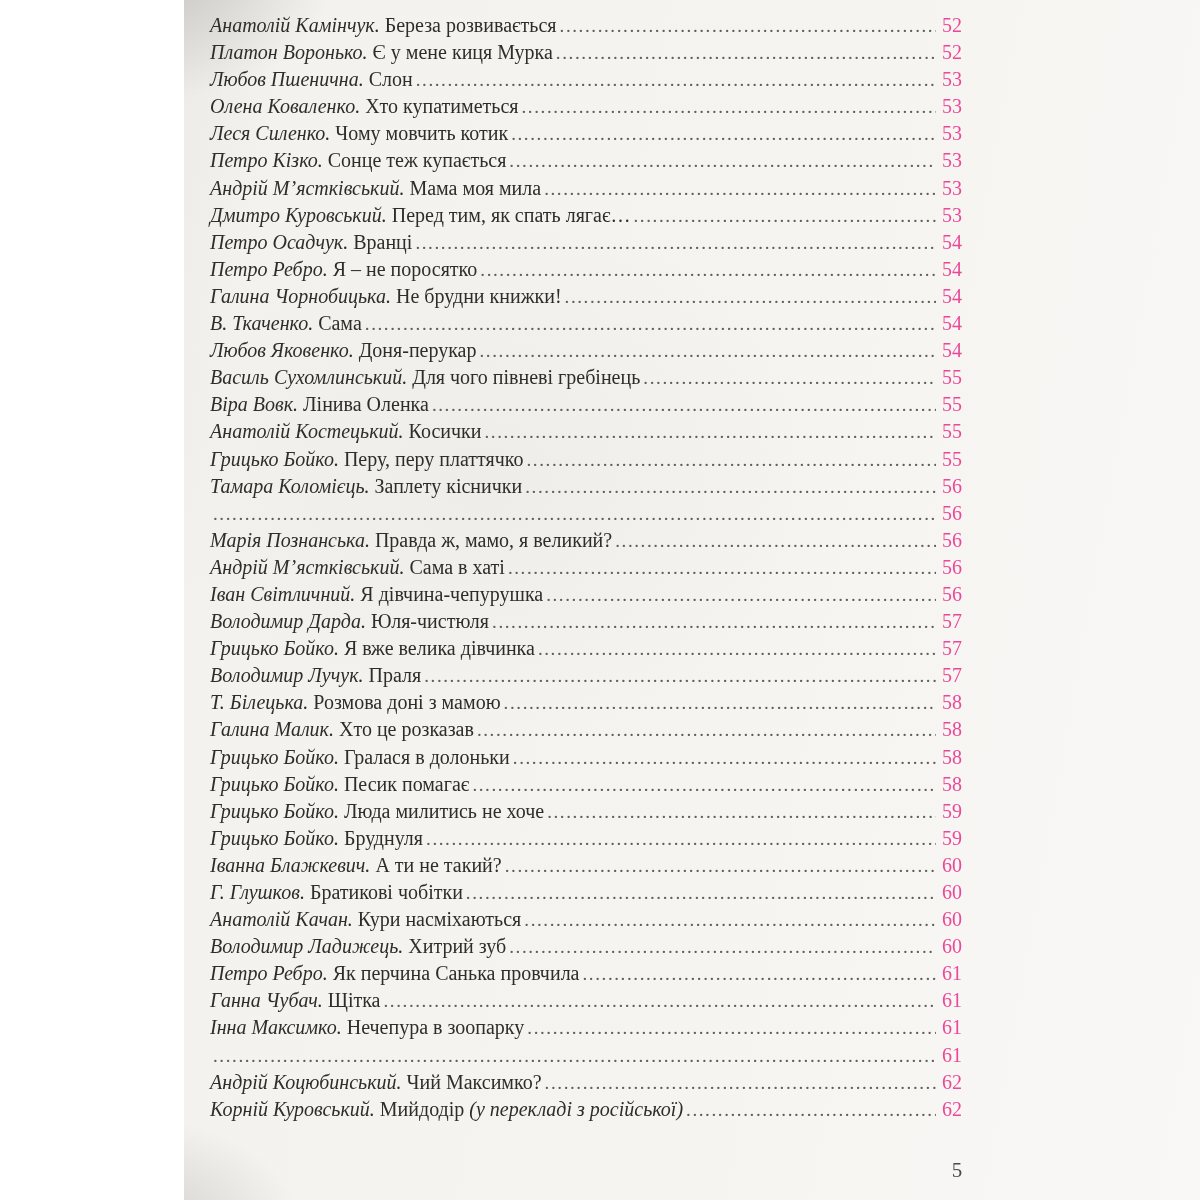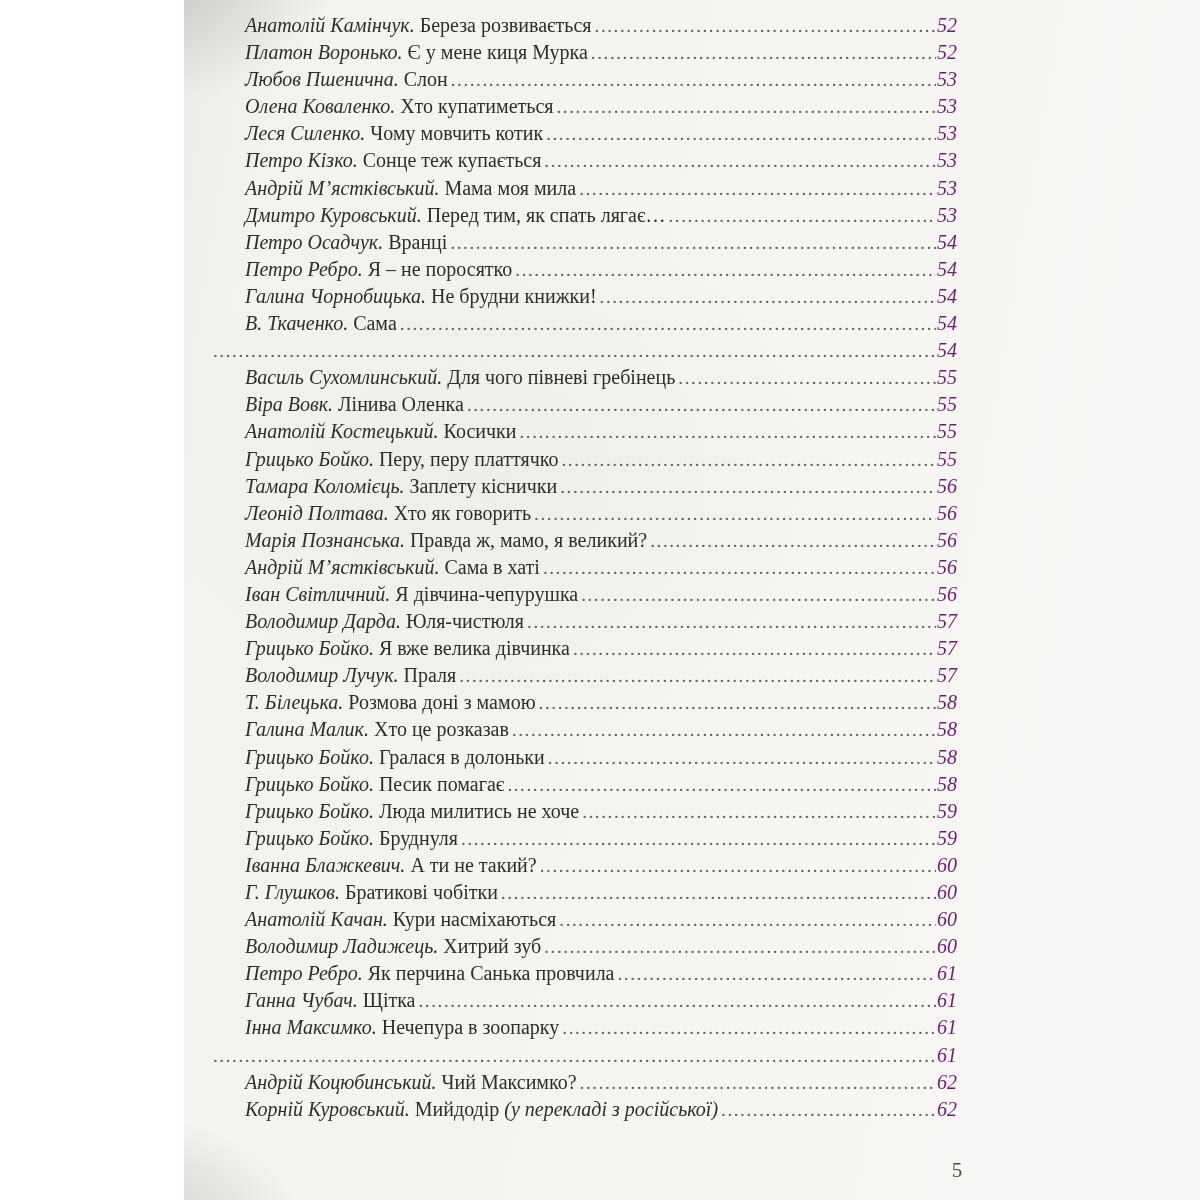--- a/index.html
+++ b/index.html
@@ -22,41 +22,40 @@
     position: absolute; left: 210px; top: 14px;
     width: 757px;
   }
   .toc-line {
     display: flex; align-items: baseline;
     height: 27.1px;
     font-size: 20px;
     color: #2e2d2b;
     white-space: nowrap;
   }
-  .toc-text { flex: 0 0 auto; margin-left: 35px; }
+  .toc-text { flex: 0 0 auto; }
   .author { font-style: italic; }
   .note   { font-style: italic; }
   .dots {
     flex: 1 1 auto;
     overflow: hidden;
     white-space: nowrap;
     margin: 0 1px 0 3px;
     color: #605f5c;
   }
   .dots::after {
     content: "................................................................................................................................................................................................................................................";
     letter-spacing: 1.6px;
     font-size: 19px;
   }
   .pg {
     flex: 0 0 auto;
     min-width: 30px;
-    text-align: left;
-    color: #701a75;
-    font-style: italic;
+    text-align: center;
+    color: #ec4899;
   }
   .footer-pagenum {
     position: absolute; left: 930px; top: 1158px;
     width: 54px; text-align: center;
     font-size: 21px; color: #4a4946;
   }
 </style>
 </head>
 <body>
 
@@ -117,20 +116,21 @@
       <span class="toc-text"><span class="author">Галина Чорнобицька.</span> <span class="title">Не брудни книжки!</span></span>
       <span class="dots"></span>
       <span class="pg">54</span>
     </div>
     <div class="toc-line">
       <span class="toc-text"><span class="author">В. Ткаченко.</span> <span class="title">Сама</span></span>
       <span class="dots"></span>
       <span class="pg">54</span>
     </div>
     <div class="toc-line">
+      <span class="toc-text"><span class="author">Любов Яковенко.</span> <span class="title">Доня-перукар</span></span>
       <span class="dots"></span>
       <span class="pg">54</span>
     </div>
     <div class="toc-line">
       <span class="toc-text"><span class="author">Василь Сухомлинський.</span> <span class="title">Для чого півневі гребінець</span></span>
       <span class="dots"></span>
       <span class="pg">55</span>
     </div>
     <div class="toc-line">
       <span class="toc-text"><span class="author">Віра Вовк.</span> <span class="title">Лінива Оленка</span></span>
@@ -146,21 +146,20 @@
       <span class="toc-text"><span class="author">Грицько Бойко.</span> <span class="title">Перу, перу платтячко</span></span>
       <span class="dots"></span>
       <span class="pg">55</span>
     </div>
     <div class="toc-line">
       <span class="toc-text"><span class="author">Тамара Коломієць.</span> <span class="title">Заплету кіснички</span></span>
       <span class="dots"></span>
       <span class="pg">56</span>
     </div>
     <div class="toc-line">
-      <span class="toc-text"><span class="author">Леонід Полтава.</span> <span class="title">Хто як говорить</span></span>
       <span class="dots"></span>
       <span class="pg">56</span>
     </div>
     <div class="toc-line">
       <span class="toc-text"><span class="author">Марія Познанська.</span> <span class="title">Правда ж, мамо, я великий?</span></span>
       <span class="dots"></span>
       <span class="pg">56</span>
     </div>
     <div class="toc-line">
       <span class="toc-text"><span class="author">Андрій М’ястківський.</span> <span class="title">Сама в хаті</span></span>

